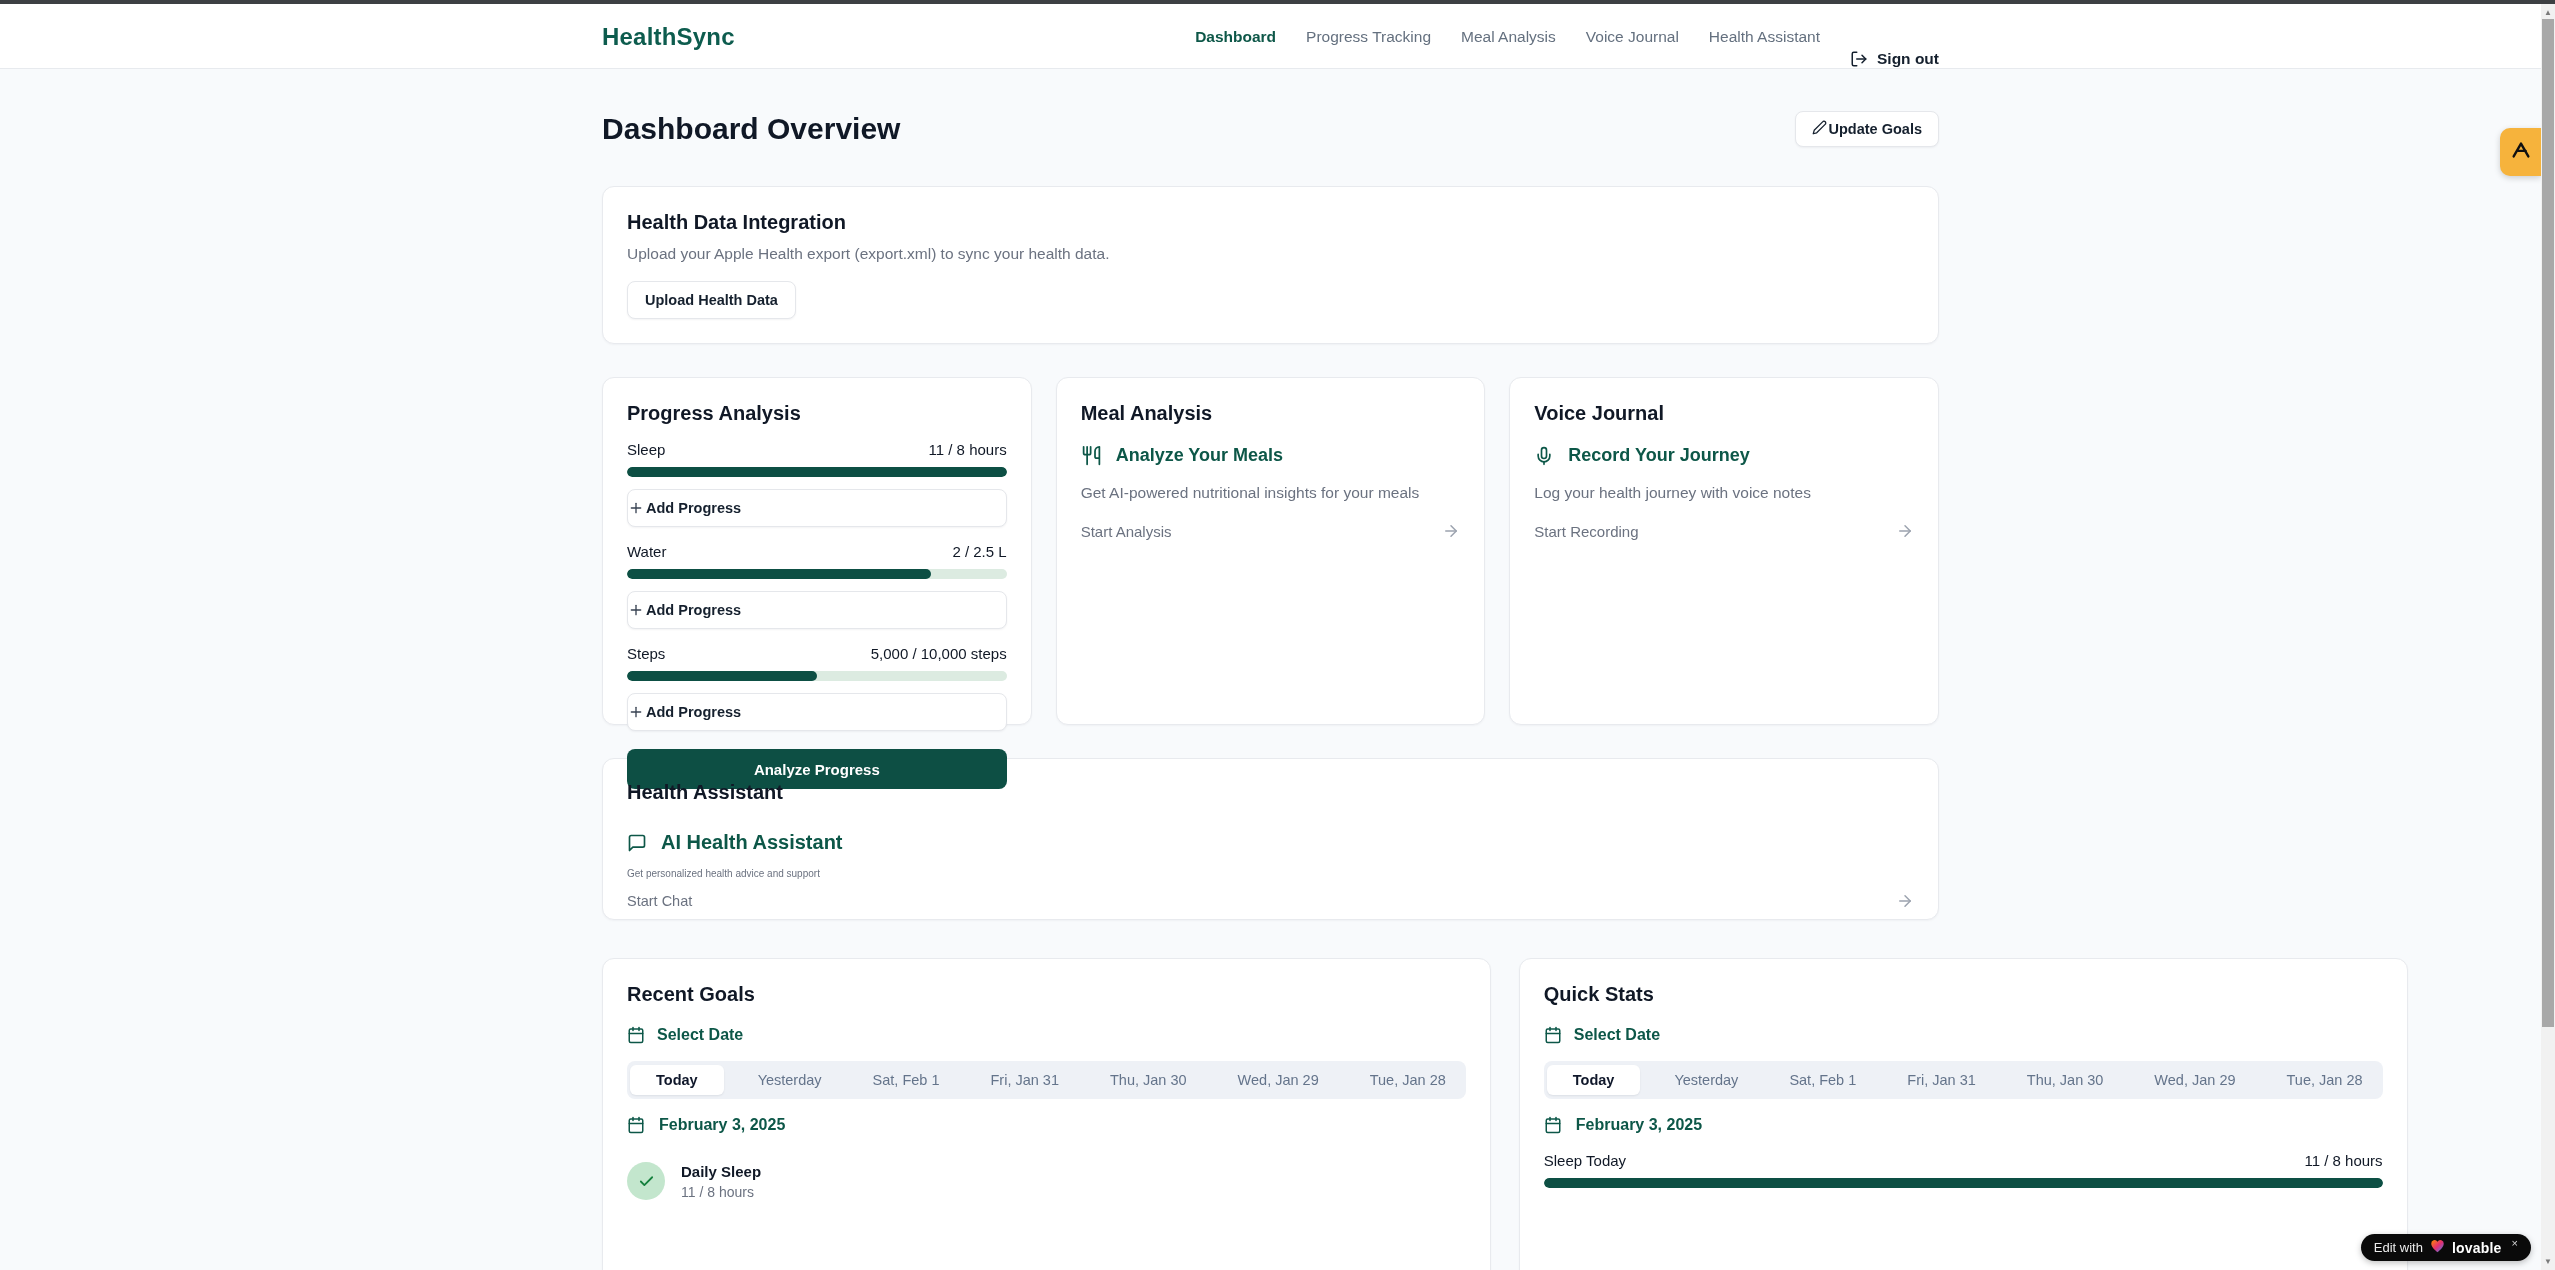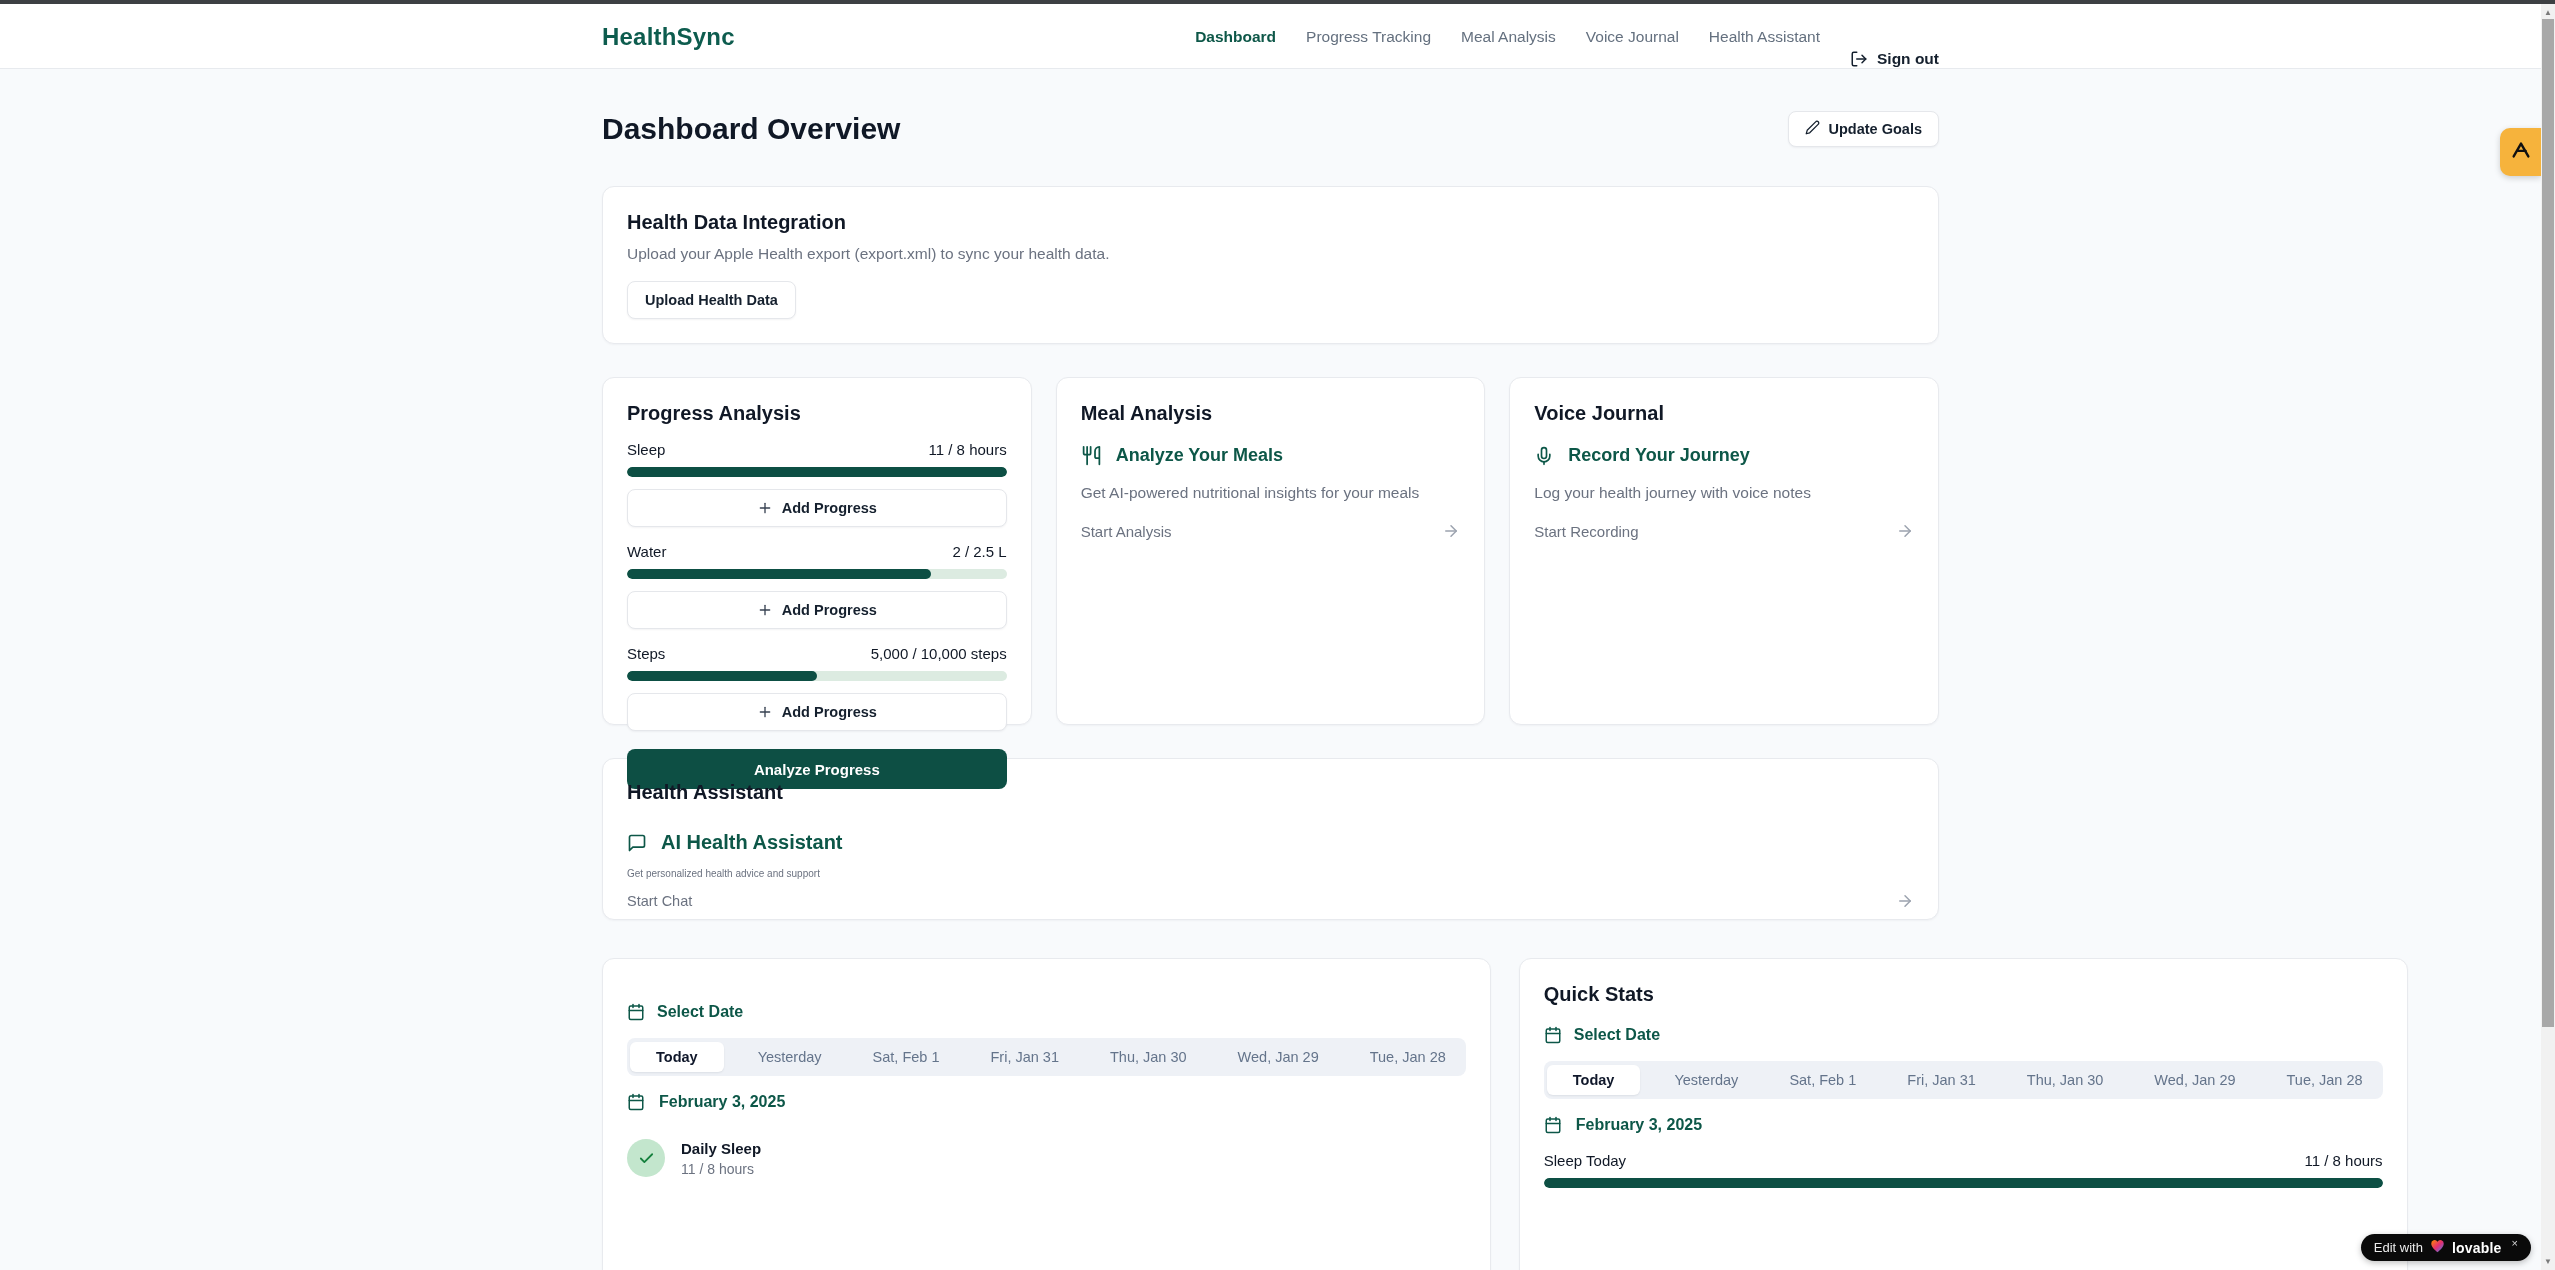--- a/index.html
+++ b/index.html
@@ -23,21 +23,21 @@
   .nav { display:flex; align-items:center; gap:30px; font-size:15.5px; }
   .nav-link { color:#64707f; cursor:pointer; }
   .nav-link.active { color:#0d5748; font-weight:600; }
   .signout { display:flex; align-items:center; gap:9px; font-weight:600; color:#15202e; cursor:pointer;margin-top:44px; }
   .signout svg { display:block; }
 
   
   .main { position:absolute; top:69px; left:0; width:2555px; }
   .page-head { margin-top:42px; display:flex; align-items:center; justify-content:space-between; }
   .page-title { font-size:30px; font-weight:bold; color:#101826; }
-  .btn { display:inline-flex; align-items:center; justify-content:center; gap:9px;
+  .btn { display:inline-flex; align-items:center; justify-content:flex-start; gap:2px;
          background:#fff; border:1px solid #e5e7eb; border-radius:8px;
          font-size:14.5px; font-weight:600; color:#15202e; cursor:pointer;
          box-shadow:0 1px 2px rgba(16,24,40,.05); }
   .btn-update { height:36px; padding:0 16px; }
 
   .card { background:#fff; border:1px solid #e8eaee; border-radius:12px;
           box-shadow:0 1px 2px rgba(16,24,40,.04); padding:24px; }
 
   .card-title { font-size:20px; font-weight:600; color:#101826; }
 
@@ -300,20 +300,21 @@
               <path d="M5 12h14"></path>
               <path d="m12 5 7 7-7 7"></path>
             </svg>
         </span>
       </div>
     </section>
 
     <div class="row2">
 
       <section class="card">
+        <div class="card-title">Recent Goals</div>
         <div class="select-date">
           <span>
             <svg width="18" height="18" viewBox="0 0 24 24" fill="none" stroke="#0d5748" stroke-width="2" stroke-linecap="round" stroke-linejoin="round">
                 <rect x="3" y="4" width="18" height="18" rx="2"></rect>
                 <line x1="16" y1="2" x2="16" y2="6"></line>
                 <line x1="8" y1="2" x2="8" y2="6"></line>
                 <line x1="3" y1="10" x2="21" y2="10"></line>
               </svg>
           </span>
           <span>Select Date</span>

